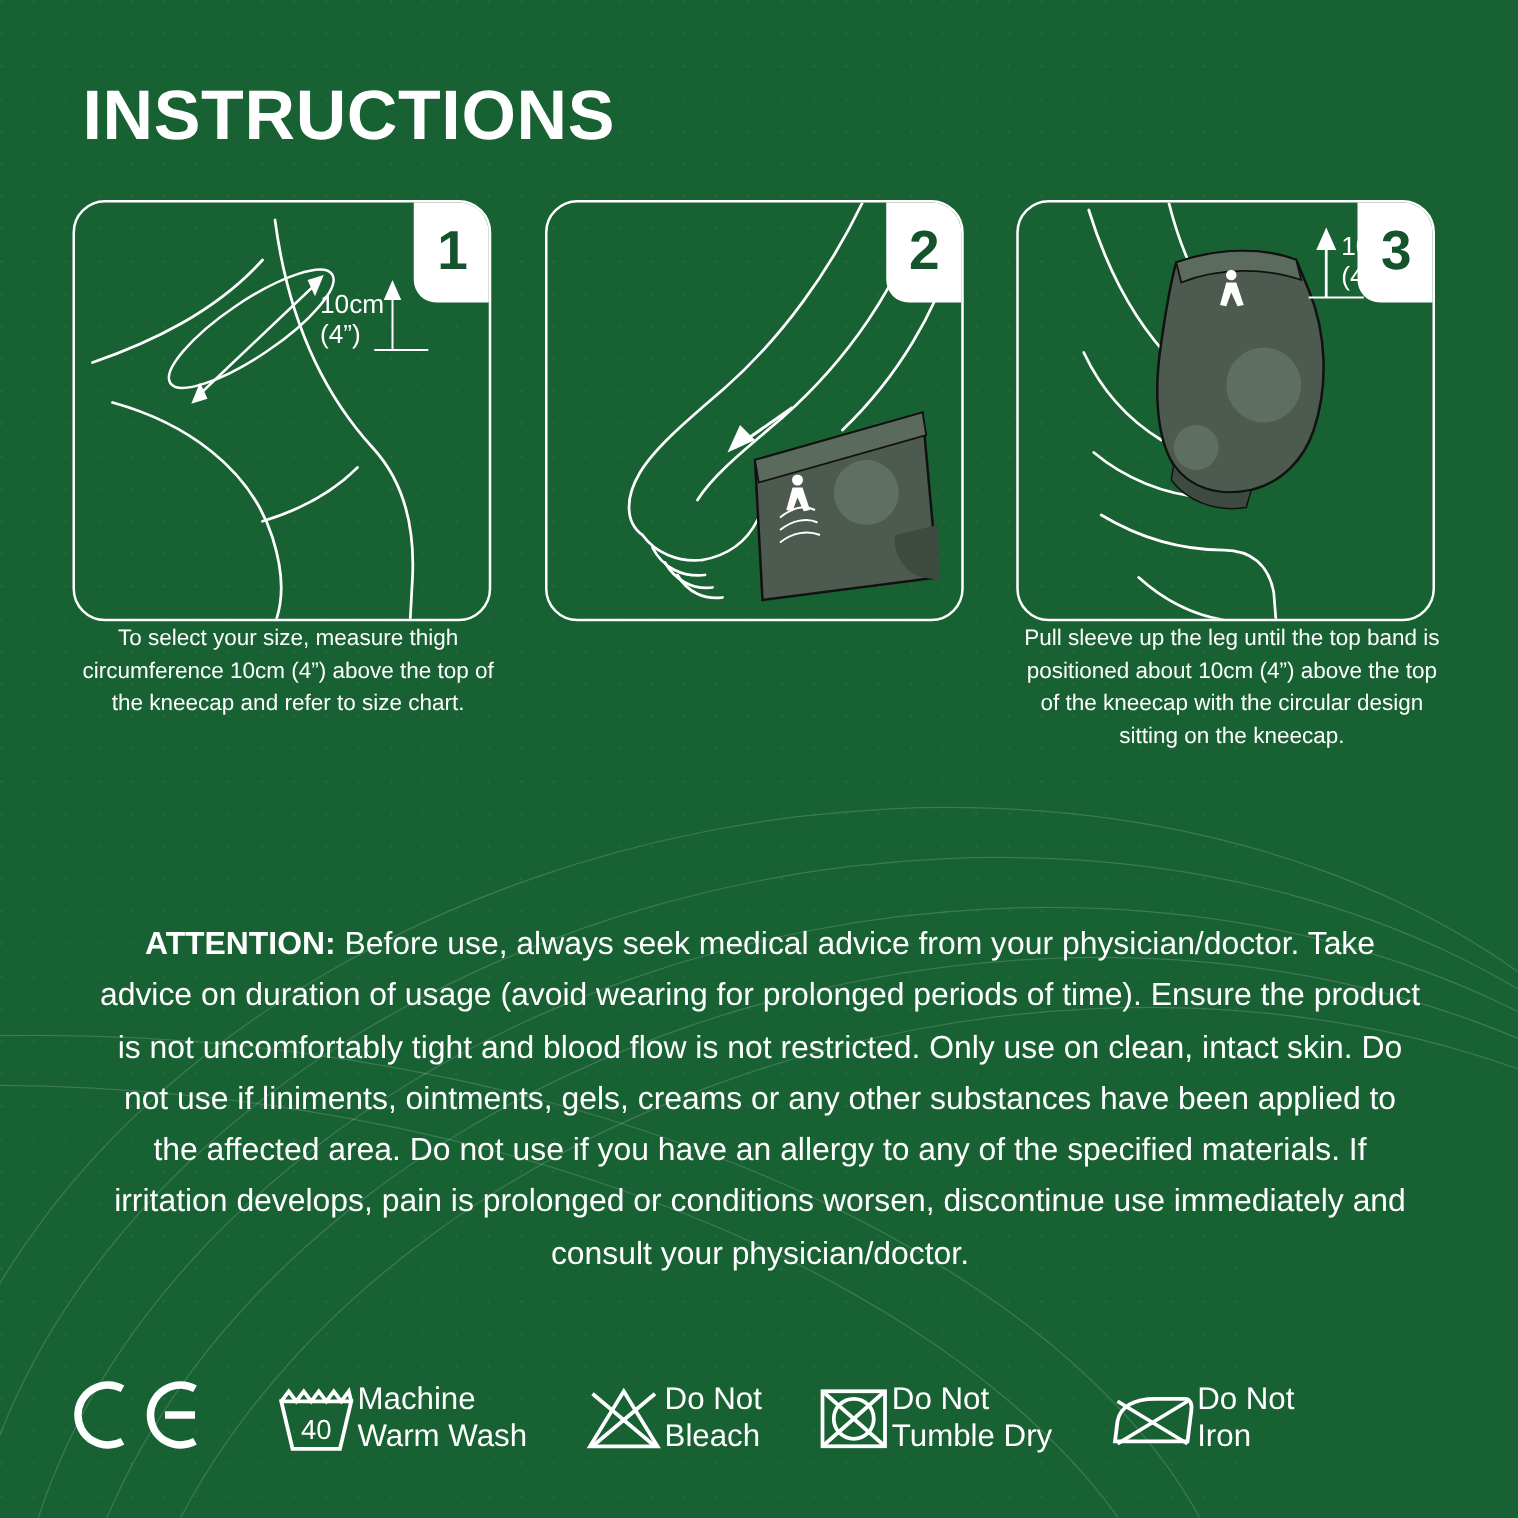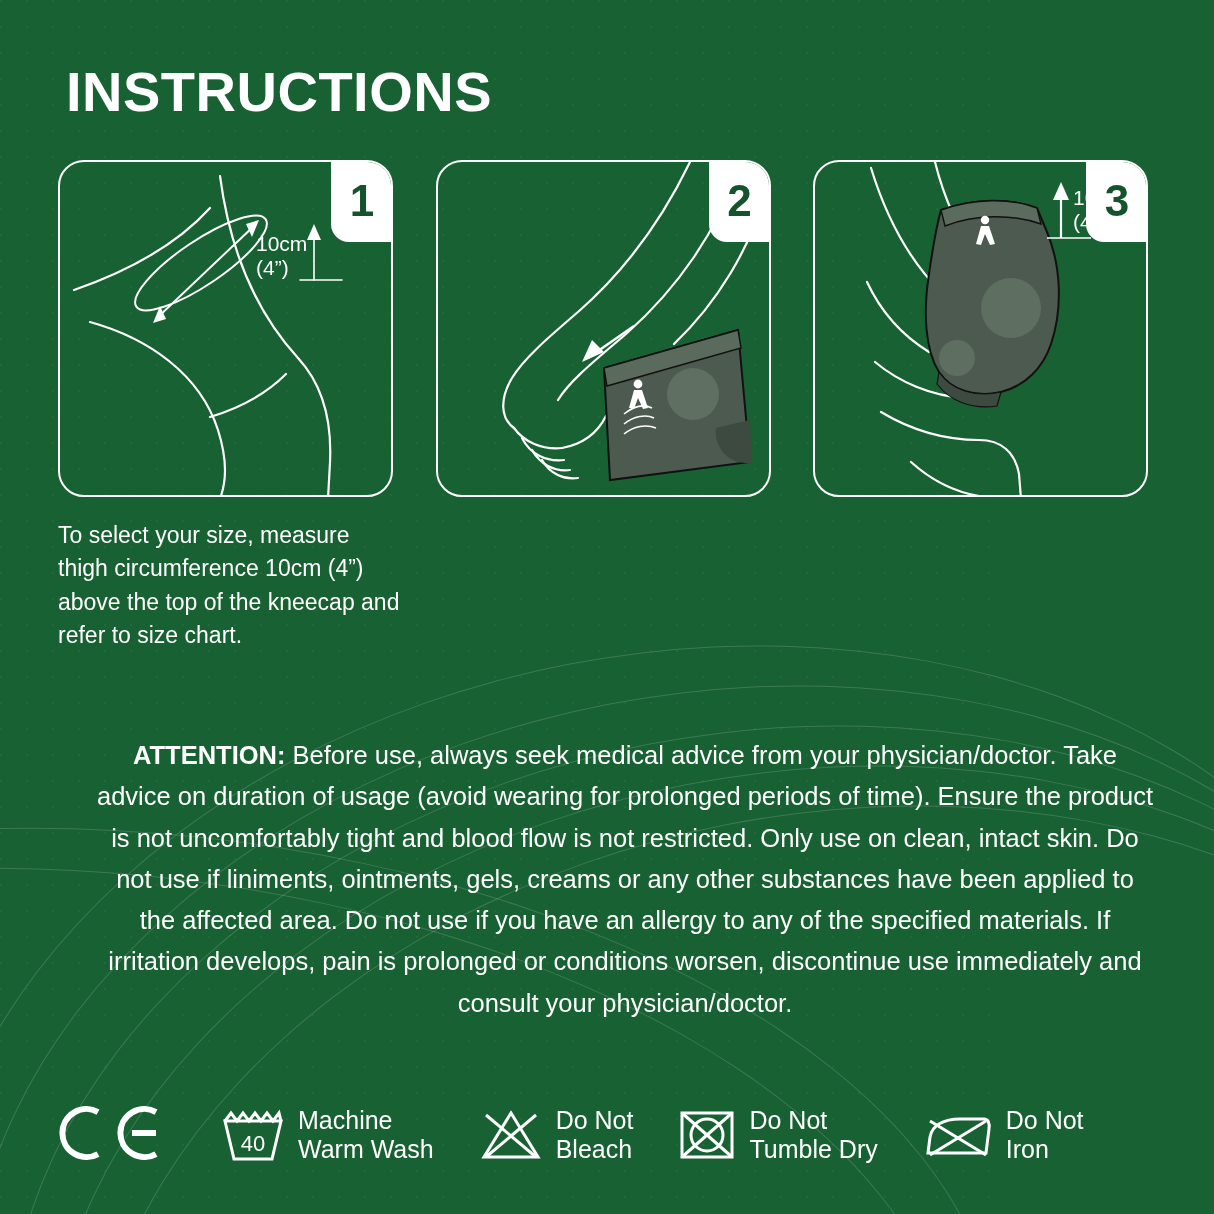--- a/index.html
+++ b/index.html
@@ -73,46 +73,45 @@
   }
   .panel svg { position: absolute; left: 0; top: 0; }
   .callout {
     position: absolute;
     font-size: 21px;
     line-height: 1.12;
     z-index: 3;
     white-space: pre-line;
   }
   .caption {
-    margin-top: 22px;
-    text-align: left;
-    font-size: 23px;
+    margin-top: 0;
+    text-align: center;
+    font-size: 18px;
     line-height: 1.45;
   }
 
   .attention {
     position: absolute;
-    left: 95px; top: 735px;
+    left: 78px; top: 735px;
     width: 1060px;
     text-align: center;
     font-size: 25.5px;
     line-height: 1.62;
   }
   .attention b { font-weight: bold; }
 
   .care {
     position: absolute;
     left: 52px; bottom: 48px;
     width: 1120px;
     display: flex;
     align-items: center;
   }
   .care-item { display: flex; align-items: center; }
   .care-label {
-    margin-left: 12px;
     font-size: 25px;
     line-height: 1.18;
     white-space: pre-line;
   }
   .ce { margin-right: 56px; }
   .gap { width: 44px; }
 </style>
 </head>
 <body>
 
@@ -227,20 +226,21 @@
           <g fill="none" stroke="#ffffff" stroke-width="2.2">
             <path d="M246 30 L246 76"></path>
             <path d="M232 76 L276 76" stroke-width="1.6"></path>
           </g>
           <polygon points="246,20 238,38 254,38" fill="#ffffff"></polygon>
         </svg>
         <div class="callout" style="left:258px; top:24px;">10cm
 (4”)</div>
         <div class="badge">3</div>
       </div>
+      <div class="caption">Pull sleeve up the leg until the top band is positioned about 10cm (4”) above the top of the kneecap with the circular design sitting on the kneecap.</div>
     </div>
 
   </div>
 
   <div class="attention">
     <b>ATTENTION:</b><span> Before use, always seek medical advice from your physician/doctor. Take advice on duration of usage (avoid wearing for prolonged periods of time). Ensure the product is not uncomfortably tight and blood flow is not restricted. Only use on clean, intact skin. Do not use if liniments, ointments, gels, creams or any other substances have been applied to the affected area. Do not use if you have an allergy to any of the specified materials. If irritation develops, pain is prolonged or conditions worsen, discontinue use immediately and consult your physician/doctor.</span>
   </div>
 
   <div class="care">
 

